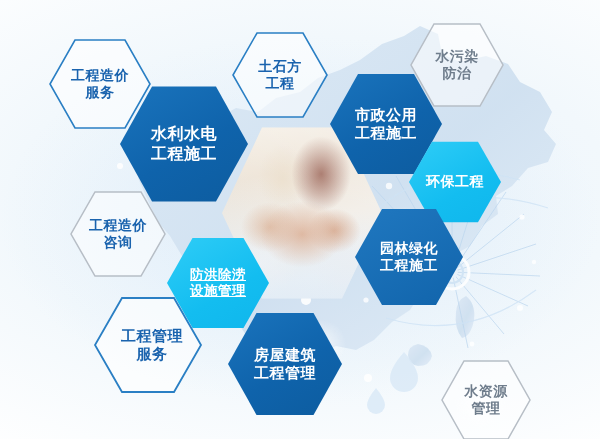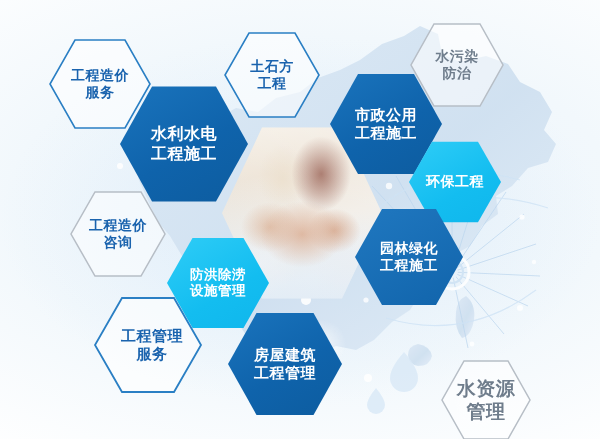--- a/index.html
+++ b/index.html
@@ -183,21 +183,21 @@
   </div>
 
   <div class="hex-outline" style="left:48px;top:38px;width:104px;height:92px;">
     <svg viewBox="0 0 104 92" preserveAspectRatio="none">
       <polygon points="27,2 77,2 102,46 77,90 27,90 2,46" fill="#ffffff" fill-opacity=".55" stroke="#2a7fc4" stroke-width="1.6"></polygon>
     </svg>
     <span class="txt t-blue" style="font-size:14px;">工程造价
 服务</span>
   </div>
 
-  <div class="hex-outline" style="left:223px;top:31px;width:98px;height:88px;text-align:center;">
+  <div class="hex-outline" style="left:231px;top:31px;width:98px;height:88px;text-align:center;">
     <svg viewBox="0 0 98 88" preserveAspectRatio="none">
       <polygon points="26,2 72,2 96,44 72,86 26,86 2,44" fill="#ffffff" fill-opacity=".55" stroke="#2a7fc4" stroke-width="1.6"></polygon>
     </svg>
     <span class="txt t-blue" style="font-size:14px;">土石方
 工程</span>
   </div>
 
   <div class="hex-outline" style="left:409px;top:22px;width:96px;height:86px;">
     <svg viewBox="0 0 96 86" preserveAspectRatio="none">
       <polygon points="25,2 71,2 94,43 71,84 25,84 2,43" fill="#ffffff" fill-opacity=".55" stroke="#b7bec6" stroke-width="1.5"></polygon>
@@ -231,21 +231,21 @@
     </svg>
     <span class="txt t-blue" style="font-size:14px;">工程造价
 咨询</span>
   </div>
 
   <div class="hex f-mid" style="left:355px;top:207px;width:108px;height:100px;">
     <span class="txt t-white" style="font-size:14px;">园林绿化
 工程施工</span>
   </div>
 
-  <div class="hex f-cyan" style="left:167px;top:236px;width:102px;height:94px;">
+  <div class="hex f-cyan" style="left:167px;top:236px;width:102px;height:94px;text-decoration:underline;">
     <span class="txt t-white" style="font-size:13.5px;">防洪除涝
 设施管理</span>
   </div>
 
   <div class="hex-outline" style="left:93px;top:296px;width:110px;height:98px;">
     <svg viewBox="0 0 110 98" preserveAspectRatio="none">
       <polygon points="29,2 81,2 108,49 81,96 29,96 2,49" fill="#ffffff" fill-opacity=".6" stroke="#2a7fc4" stroke-width="1.8"></polygon>
     </svg>
     <span class="txt t-blue" style="font-size:15px;margin-left:8px;">工程管理
 服务</span>
@@ -254,17 +254,17 @@
   <div class="hex f-deep" style="left:228px;top:311px;width:114px;height:106px;">
     <span class="txt t-white" style="font-size:15px;">房屋建筑
 工程管理</span>
   </div>
 
 
   <div class="hex-outline" style="left:440px;top:359px;width:92px;height:82px;">
     <svg viewBox="0 0 92 82" preserveAspectRatio="none">
       <polygon points="24,2 68,2 90,41 68,80 24,80 2,41" fill="#ffffff" fill-opacity=".55" stroke="#b7bec6" stroke-width="1.5"></polygon>
     </svg>
-    <span class="txt t-grey" style="font-size:19px;">水资源
+    <span class="txt t-grey" style="font-size:14px;">水资源
 管理</span>
   </div>
 
 </div>
 
 </body></html>

